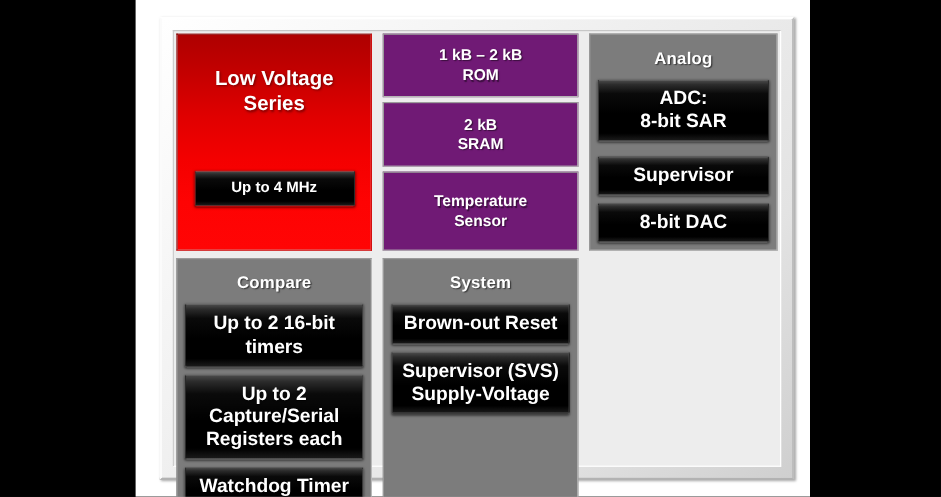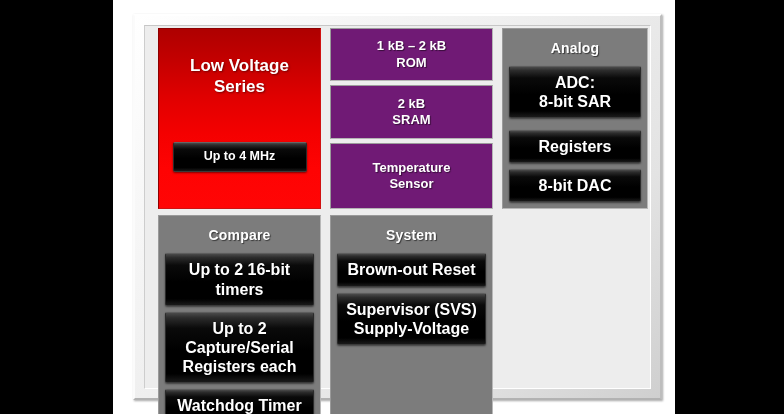--- a/index.html
+++ b/index.html
@@ -100,21 +100,21 @@
         #ff0505 100%);
     border-top: 1px solid #8d0000;
     border-left: 1px solid #8d0000;
     border-right: 1px solid #d01010;
     border-bottom: 1px solid #d01010;
     align-items: center;
     justify-content: flex-start;
     padding-top: 26px;
   }
 
-  .col-1 { width: 163px; flex: 0 0 163px; margin-left: 11px; }
+  .col-1 { width: 163px; flex: 0 0 163px; }
   .col-2 { width: 163px; flex: 0 0 163px; }
   .col-3 { flex: 1 1 auto; }
 
   
   .panel-header {
     color: #ffffff;
     font-size: 14px;
     font-weight: bold;
     text-align: center;
     letter-spacing: 0.2px;
@@ -245,21 +245,21 @@
         <div class="panel gray col-3">
           <div class="panel-header">Analog</div>
           <div class="blk tall">
             <div>
               <div>ADC:</div>
               <div>8-bit SAR</div>
             </div>
           </div>
           <div class="spacer"></div>
           <div class="blk short">
-            <span>Registers</span>
+            <span>Supervisor</span>
           </div>
           <div class="blk short">
             <span>8-bit DAC</span>
           </div>
         </div>
       </div>
 
       <div class="row" id="row-bottom">
 
         <div class="panel gray col-1">

